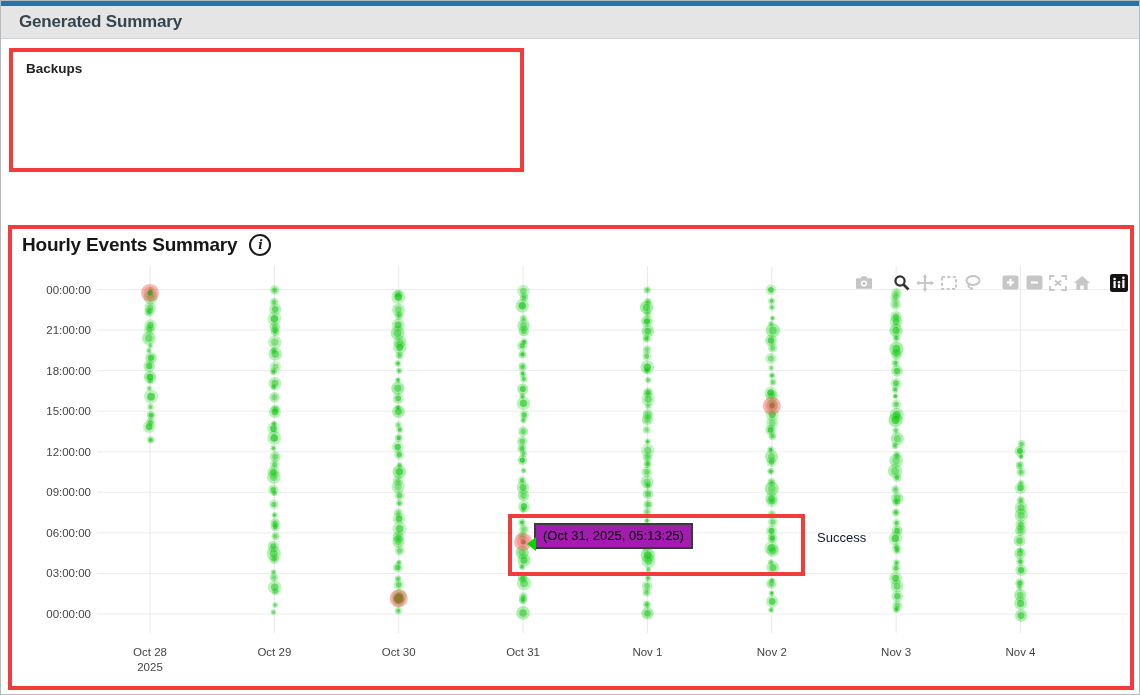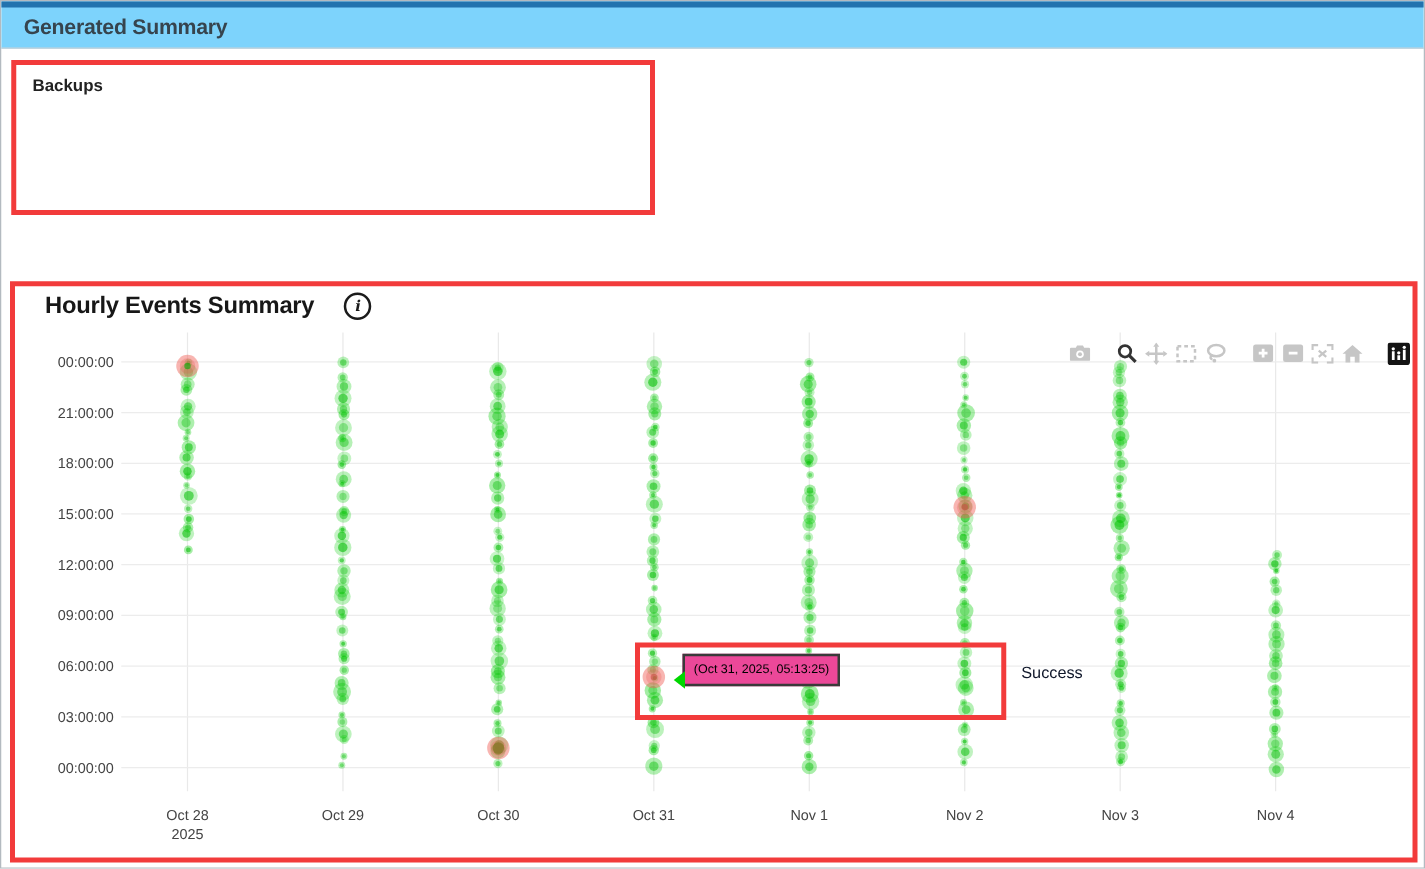--- a/index.html
+++ b/index.html
@@ -1,53 +1,53 @@
 <!DOCTYPE html>
 <html><head>
 <meta charset="utf-8">
 <style>
   html,body{margin:0;padding:0;background:#fff;}
   body{font-family:"Liberation Sans", sans-serif;}
   .page{position:relative;width:1140px;height:695px;background:#fff;border:1px solid #b3bac0;box-sizing:border-box;overflow:hidden;}
 
   
-  .app-header{position:absolute;left:0;top:0;width:100%;height:38px;background:#7dd3fc;border-top:5px solid #2273ae;border-bottom:1px solid #ccd2d6;box-sizing:border-box;z-index:2;}
+  .app-header{position:absolute;left:0;top:0;width:100%;height:38px;background:#e5e5e5;border-top:5px solid #2273ae;border-bottom:1px solid #ccd2d6;box-sizing:border-box;z-index:2;}
   .app-title{position:absolute;left:18px;top:6px;font-size:17px;font-weight:bold;color:#36444e;letter-spacing:-0.2px;}
 
   
   .annot{position:absolute;border:4px solid #f23b3b;box-sizing:border-box;background:transparent;}
 
   
   .backups-section{left:8px;top:47px;width:515px;height:124px;z-index:2;background:#fff;}
   .backups-caption{margin:9px 0 9px 13px;font-size:13.5px;font-weight:bold;color:#222;}
   .backups-table{border-collapse:collapse;width:483px;margin-left:8px;font-size:13px;color:#333;}
   .backups-table td{border:1px solid #d9d9d9;height:30px;padding:0 0 0 7px;}
   .backups-table td.lbl{font-weight:bold;width:325px;color:#2b2b2b;}
   .backups-table td.val{font-weight:normal;color:#444;}
   .row-shade{background:#f2f2f2;}
   .row-plain{background:#ffffff;}
   .info-icon-sm{display:inline-flex;align-items:center;justify-content:center;width:14px;height:14px;border:1.4px solid #222;border-radius:50%;font-size:10px;font-weight:bold;font-family:"DejaVu Serif",serif;font-style:italic;vertical-align:-2px;margin-left:5px;}
 
   
   .events-section{left:7px;top:224px;width:1126px;height:465px;z-index:2;}
-  .events-title-row{position:absolute;left:24px;top:5px;display:flex;align-items:flex-start;gap:24px;}
+  .events-title-row{position:absolute;left:10px;top:5px;display:flex;align-items:flex-start;gap:12px;}
   .events-title{font-size:19px;font-weight:800;color:#171717;letter-spacing:-0.2px;}
   .info-icon-lg{display:inline-flex;align-items:center;justify-content:center;width:18px;height:18px;border:2px solid #1b1b1b;border-radius:50%;font-size:12px;font-weight:bold;font-family:"DejaVu Serif",serif;font-style:italic;color:#1b1b1b;}
 
   
   .chart-svg{position:absolute;left:0;top:0;z-index:1;}
 
   
   .modebar{position:absolute;top:273px;right:11px;display:flex;align-items:center;gap:6px;z-index:3;}
   .modebar .gap{width:7px;}
   .mb-icon{width:18px;height:17px;display:flex;align-items:center;justify-content:center;cursor:pointer;}
 
   
   .tooltip-annot{left:507px;top:513px;width:297px;height:62px;z-index:5;pointer-events:none;}
-  .hover-tooltip{position:absolute;left:545px;top:522px;z-index:4;background:#ec4899;border:2px solid #3a3a3a;color:#000;font-size:10px;line-height:17px;padding:2px 7px 3px 7px;white-space:nowrap;}
+  .hover-tooltip{position:absolute;left:533px;top:522px;z-index:4;background:#a21caf;border:2px solid #3a3a3a;color:#000;font-size:13px;line-height:17px;padding:2px 7px 3px 7px;white-space:nowrap;}
   .hover-tooltip .arrow{position:absolute;left:-9px;top:12px;width:0;height:0;border-top:7px solid transparent;border-bottom:7px solid transparent;border-right:9px solid #00d600;}
   .redacted{display:inline-block;width:74px;height:12px;background:#00c000;border-radius:1px;vertical-align:-1px;margin:0 1px;}
   .success-label{position:absolute;left:816px;top:529px;z-index:4;font-size:13px;color:#0f172a;font-weight:normal;}
 </style>
 </head>
 <body>
 
 <div class="page">
 
   <div class="app-header">

